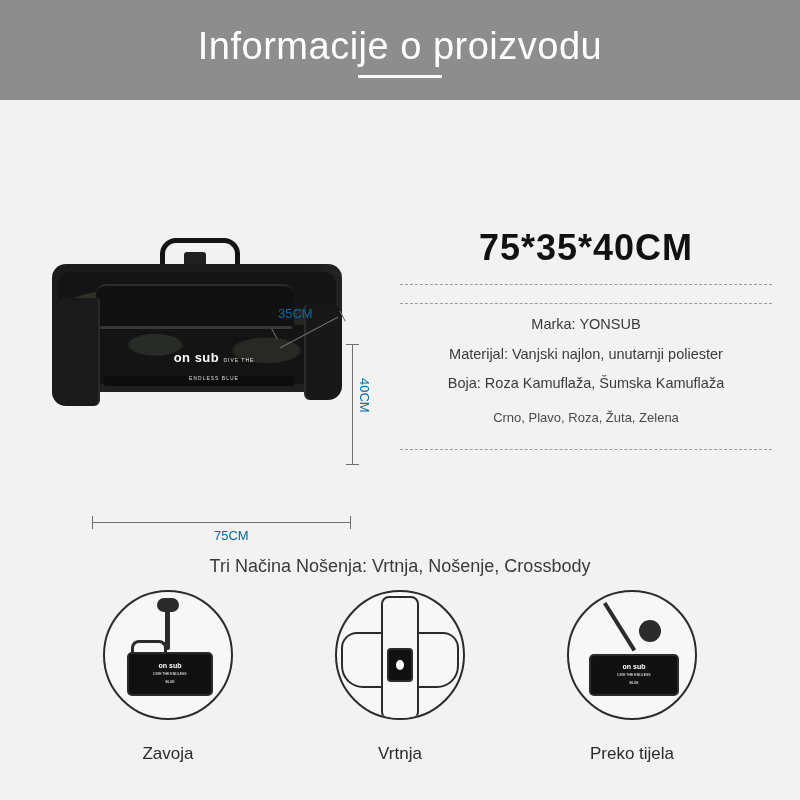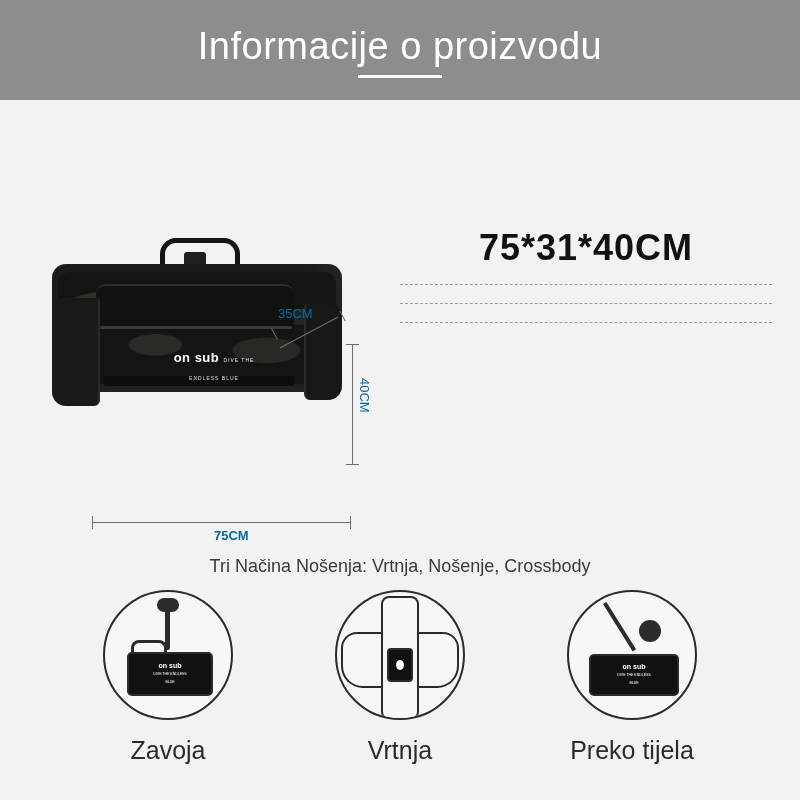--- a/index.html
+++ b/index.html
@@ -195,21 +195,21 @@
     position: absolute;
     background: #6e6e6e;
   }
   .dim-35 { left: 248px; top: 96px; }
   .dim-40 {
     left: 327px;
     top: 168px;
     writing-mode: vertical-rl;
     text-orientation: mixed;
   }
-  .dim-75 { left: 184px; top: 318px; font-weight: bold; }
+  .dim-75 { left: 184px; top: 318px; }
 
   .line-35 { left: 246px; top: 122px; width: 66px; height: 1px; transform: rotate(-28deg); }
   .tick-35a { left: 244px; top: 118px; width: 1px; height: 12px; transform: rotate(-28deg); }
   .tick-35b { left: 312px; top: 100px; width: 1px; height: 12px; transform: rotate(-28deg); }
 
   .line-40 { left: 322px; top: 134px; width: 1px; height: 120px; }
   .tick-40a { left: 316px; top: 134px; width: 13px; height: 1px; }
   .tick-40b { left: 316px; top: 254px; width: 13px; height: 1px; }
 
   .line-75 { left: 62px; top: 312px; width: 258px; height: 1px; }
@@ -292,23 +292,23 @@
   .carry-circle {
     position: relative;
     width: 126px;
     height: 126px;
     border-radius: 50%;
     border: 2px solid #2b2b2b;
     background: #f7f7f7;
     overflow: hidden;
   }
   .carry-label {
-    margin-top: 16px;
+    margin-top: 24px;
     color: #2b2b2b;
-    font-size: 25px;
+    font-size: 17px;
   }
 
   
   .mini-bag {
     position: absolute;
     left: 22px;
     top: 60px;
     width: 82px;
     height: 40px;
     background: #111;
@@ -502,23 +502,29 @@
       <div class="dim-line tick-40a"></div>
       <div class="dim-line tick-40b"></div>
 
       <div class="dim-label dim-75">75CM</div>
       <div class="dim-line line-75"></div>
       <div class="dim-line tick-75a"></div>
       <div class="dim-line tick-75b"></div>
     </div>
 
     <div class="spec-panel">
-      <div class="spec-size">75*31*40CM</div>
+      <div class="spec-size">75*35*40CM</div>
       <div class="dashed-rule"></div>
       <div class="dashed-rule"></div>
+      <div class="spec-rows">
+        <div class="spec-row">Marka: YONSUB</div>
+        <div class="spec-row">Materijal: Vanjski najlon, unutarnji poliester</div>
+        <div class="spec-row">Boja: Roza Kamuflaža, Šumska Kamuflaža</div>
+        <div class="spec-row small">Crno, Plavo, Roza, Žuta, Zelena</div>
+      </div>
       <div class="dashed-rule"></div>
     </div>
   </div>
 
   <div class="carry-title">Tri Načina Nošenja: Vrtnja, Nošenje, Crossbody</div>
 
   <div class="carry-row">
 
     <div class="carry-item">
       <div class="carry-circle">

